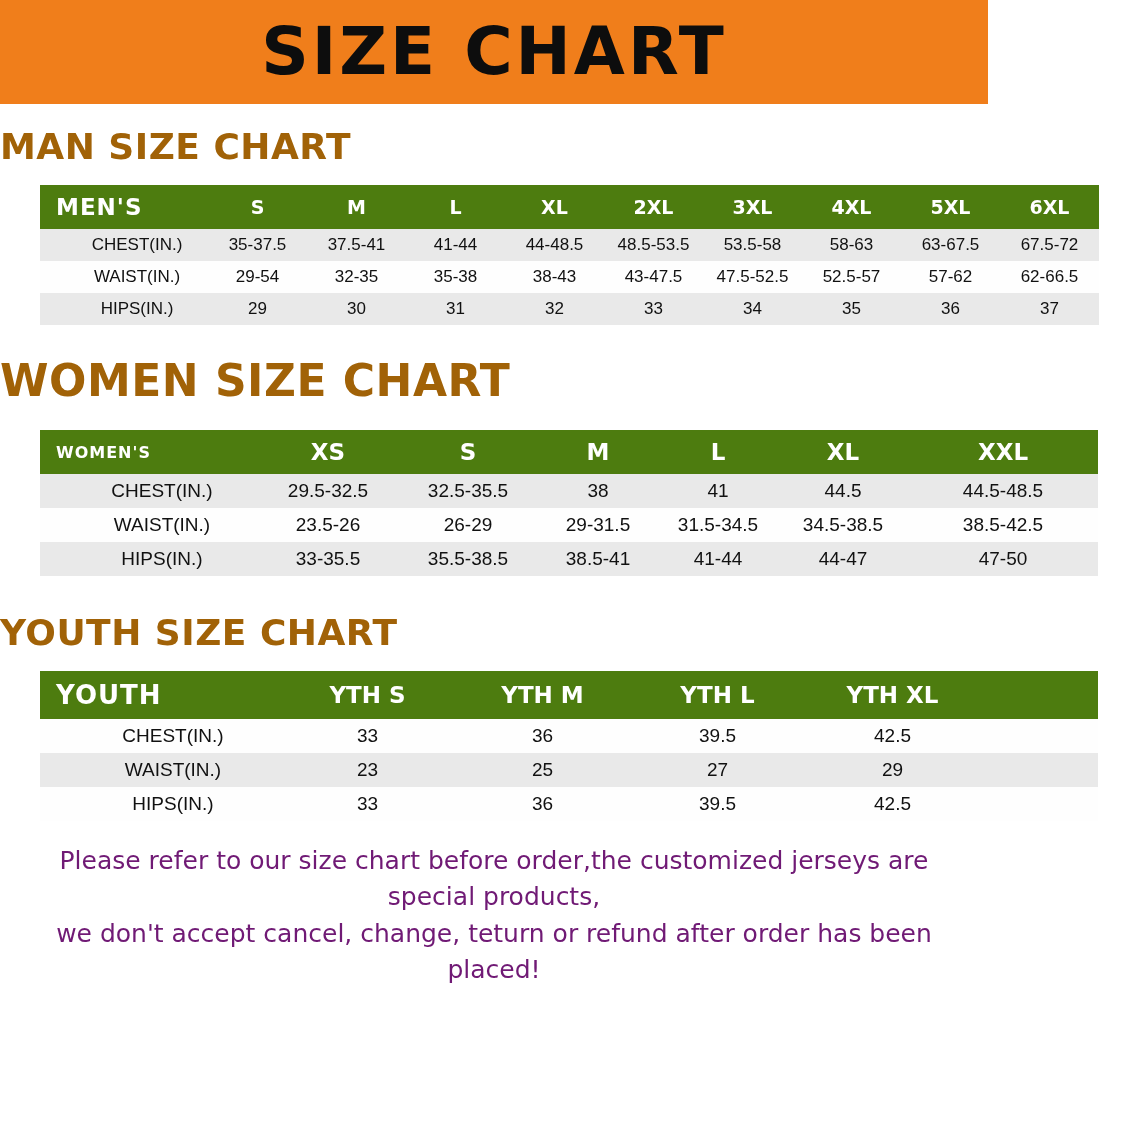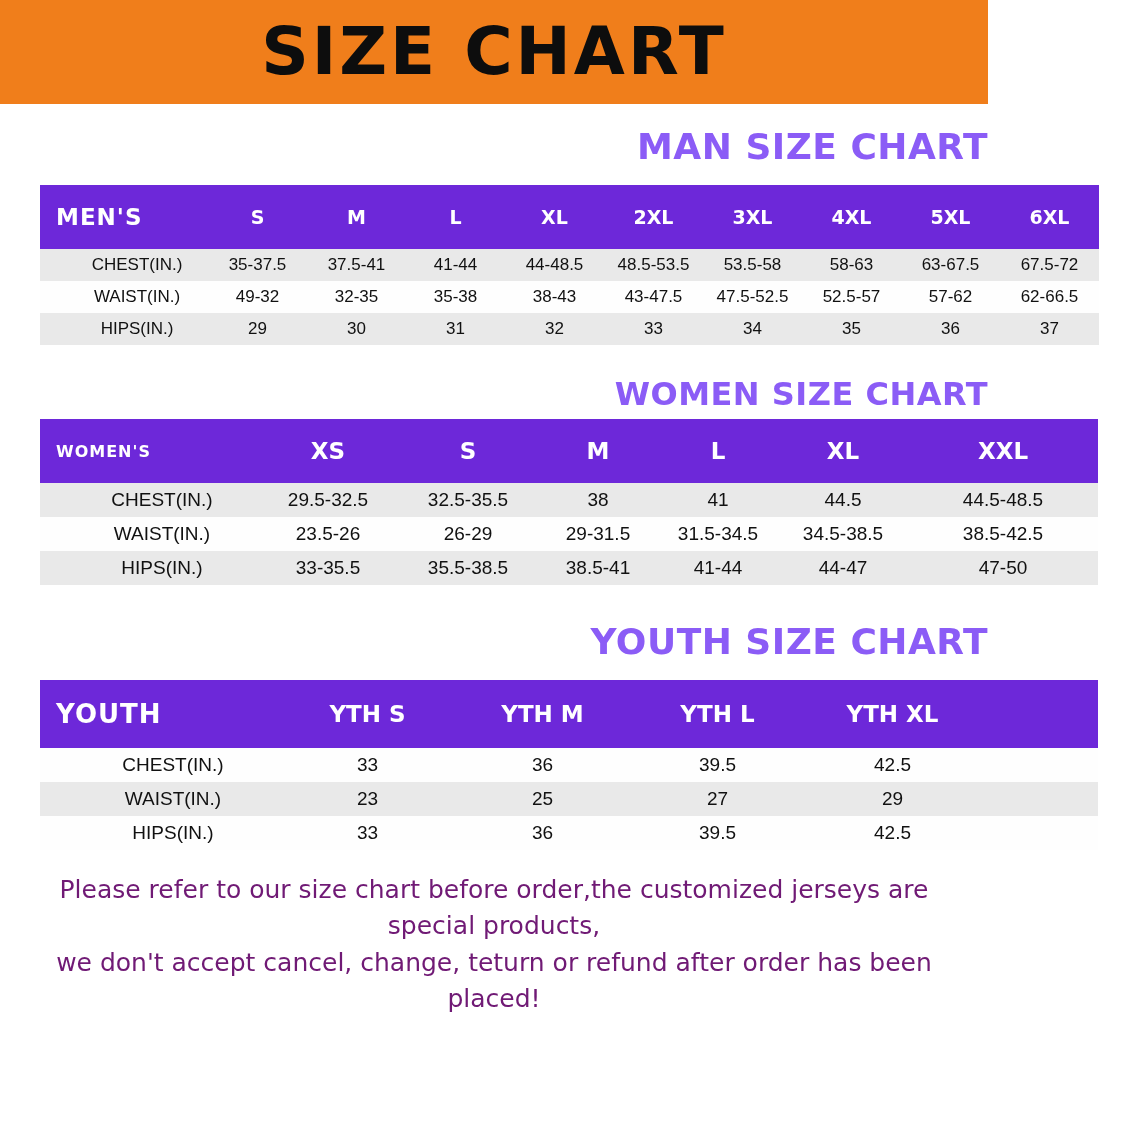--- a/index.html
+++ b/index.html
@@ -33,46 +33,46 @@
     font-family: "DejaVu Sans", sans-serif;
     font-weight: bold;
     font-size: 66px;
     letter-spacing: 3px;
     color: #0d0d0d;
     line-height: 1;
   }
 
   
   .section-title {
-    text-align: right;
+    text-align: left;
     font-family: "DejaVu Sans", sans-serif;
     font-weight: bold;
-    color: #8b5cf6;
+    color: #a16207;
     letter-spacing: 0.5px;
   }
   .st-man   { font-size: 36px; margin-top: 22px; margin-bottom: 18px; }
-  .st-women { font-size: 32px; margin-top: 30px; margin-bottom: 6px; }
+  .st-women { font-size: 44px; margin-top: 30px; margin-bottom: 24px; }
   .st-youth { font-size: 36px; margin-top: 36px; margin-bottom: 18px; }
 
   
   .tbl-wrap {
     padding: 0 40px;
   }
   table.chart {
     width: 1058px;
     border-collapse: collapse;
     table-layout: fixed;
   }
   table.chart thead th {
-    background: #6d28d9;
+    background: #4d7c0f;
     color: #ffffff;
     font-family: "DejaVu Sans", sans-serif;
     font-weight: bold;
     text-align: center;
-    padding: 19px 2px;
+    padding: 9px 2px;
   }
   table.chart thead th.rowhead {
     text-align: left;
     padding-left: 16px;
     letter-spacing: 1px;
   }
   table.chart tbody td {
     text-align: center;
     color: #111111;
     padding: 6px 2px;
@@ -161,21 +161,21 @@
           <td>41-44</td>
           <td>44-48.5</td>
           <td>48.5-53.5</td>
           <td>53.5-58</td>
           <td>58-63</td>
           <td>63-67.5</td>
           <td>67.5-72</td>
         </tr>
         <tr class="row-b">
           <td class="rowhead">WAIST(IN.)</td>
-          <td>49-32</td>
+          <td>29-54</td>
           <td>32-35</td>
           <td>35-38</td>
           <td>38-43</td>
           <td>43-47.5</td>
           <td>47.5-52.5</td>
           <td>52.5-57</td>
           <td>57-62</td>
           <td>62-66.5</td>
         </tr>
         <tr class="row-a">

